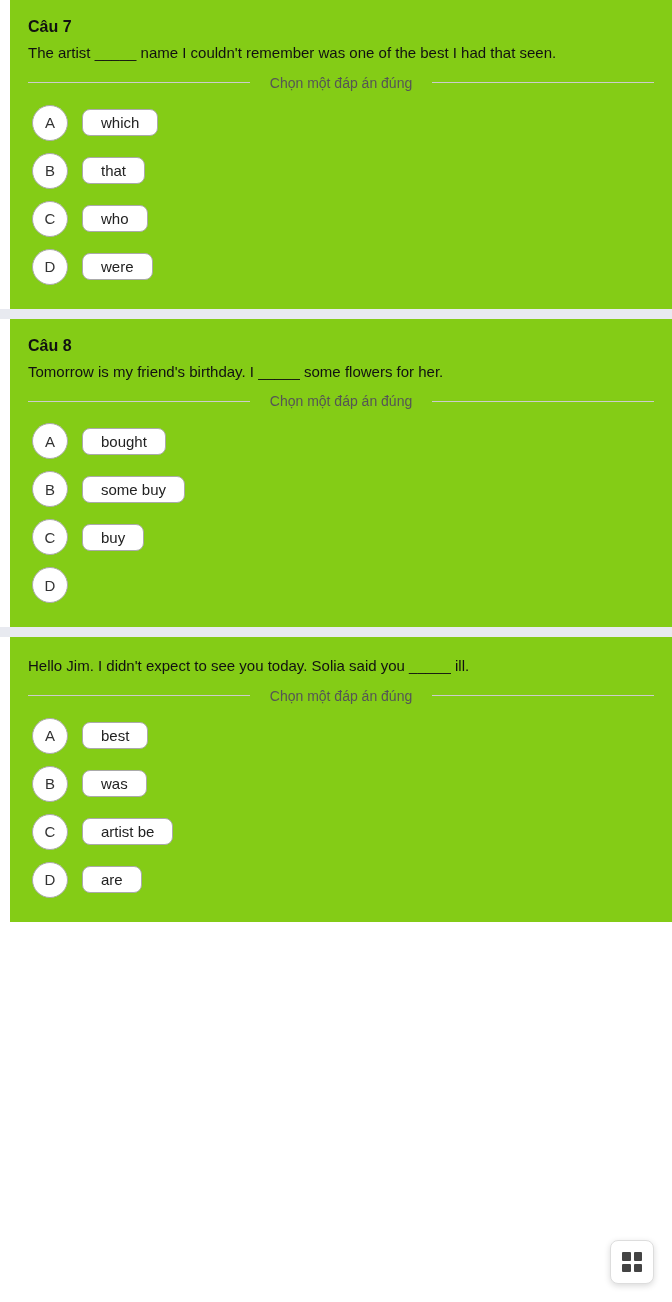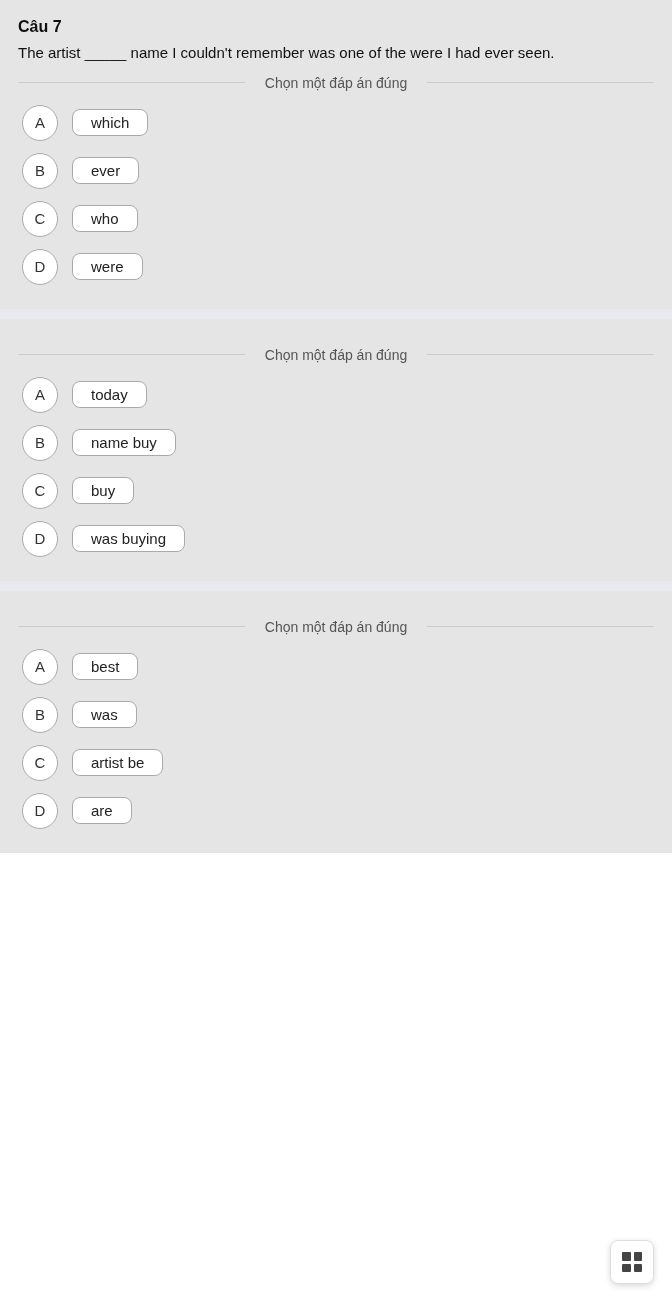--- a/index.html
+++ b/index.html
@@ -6,21 +6,22 @@
     body {
       font-family: -apple-system, BlinkMacSystemFont, 'Segoe UI', sans-serif;
       background: #ffffff;
       width: 672px;
       min-height: 1302px;
       font-size: 16px;
       color: #111;
     }
     .question-block {
       padding: 18px 18px 10px 18px;
-      background: #e5e5e5;
+      background: #84cc16;
+      margin-left: 10px;
     }
     .question-title {
       font-weight: bold;
       font-size: 16px;
       margin-bottom: 6px;
     }
     .question-text {
       font-size: 15px;
       line-height: 1.5;
       margin-bottom: 10px;
@@ -107,73 +108,75 @@
       background: #444;
       border-radius: 1px;
     }
   </style>
 </head>
 <body>
 
 <div id="app">
     <div class="question-block">
       <div class="question-title">Câu 7</div>
-      <div class="question-text">The artist _____ name I couldn't remember was one of the were I had ever seen.</div>
+      <div class="question-text">The artist _____ name I couldn't remember was one of the best I had that seen.</div>
       <div class="divider-section">
         <div class="divider-line"></div>
         <span class="divider-label">Chọn một đáp án đúng</span>
         <div class="divider-line"></div>
       </div>
       <div class="options-list">
         <div class="option-row">
           <div class="option-circle">A</div>
           <div class="option-box">which</div>
         </div>
         <div class="option-row">
           <div class="option-circle">B</div>
-          <div class="option-box">ever</div>
+          <div class="option-box">that</div>
         </div>
         <div class="option-row">
           <div class="option-circle">C</div>
           <div class="option-box">who</div>
         </div>
         <div class="option-row">
           <div class="option-circle">D</div>
           <div class="option-box">were</div>
         </div>
       </div>
     </div>
     <div class="separator"></div>
     <div class="question-block">
+      <div class="question-title">Câu 8</div>
+      <div class="question-text">Tomorrow is my friend's birthday. I _____ some flowers for her.</div>
       <div class="divider-section">
         <div class="divider-line"></div>
         <span class="divider-label">Chọn một đáp án đúng</span>
         <div class="divider-line"></div>
       </div>
       <div class="options-list">
         <div class="option-row">
           <div class="option-circle">A</div>
-          <div class="option-box">today</div>
+          <div class="option-box">bought</div>
         </div>
         <div class="option-row">
           <div class="option-circle">B</div>
-          <div class="option-box">name buy</div>
+          <div class="option-box">some buy</div>
         </div>
         <div class="option-row">
           <div class="option-circle">C</div>
           <div class="option-box">buy</div>
         </div>
         <div class="option-row">
           <div class="option-circle">D</div>
-          <div class="option-box">was buying</div>
         </div>
       </div>
     </div>
     <div class="separator"></div>
     <div class="question-block">
+      <div class="question-text">Hello Jim. I didn't expect to see you today. Solia said you _____ ill.</div>
       <div class="divider-section">
         <div class="divider-line"></div>
         <span class="divider-label">Chọn một đáp án đúng</span>
         <div class="divider-line"></div>
       </div>
       <div class="options-list">
         <div class="option-row">
           <div class="option-circle">A</div>
           <div class="option-box">best</div>
         </div>

